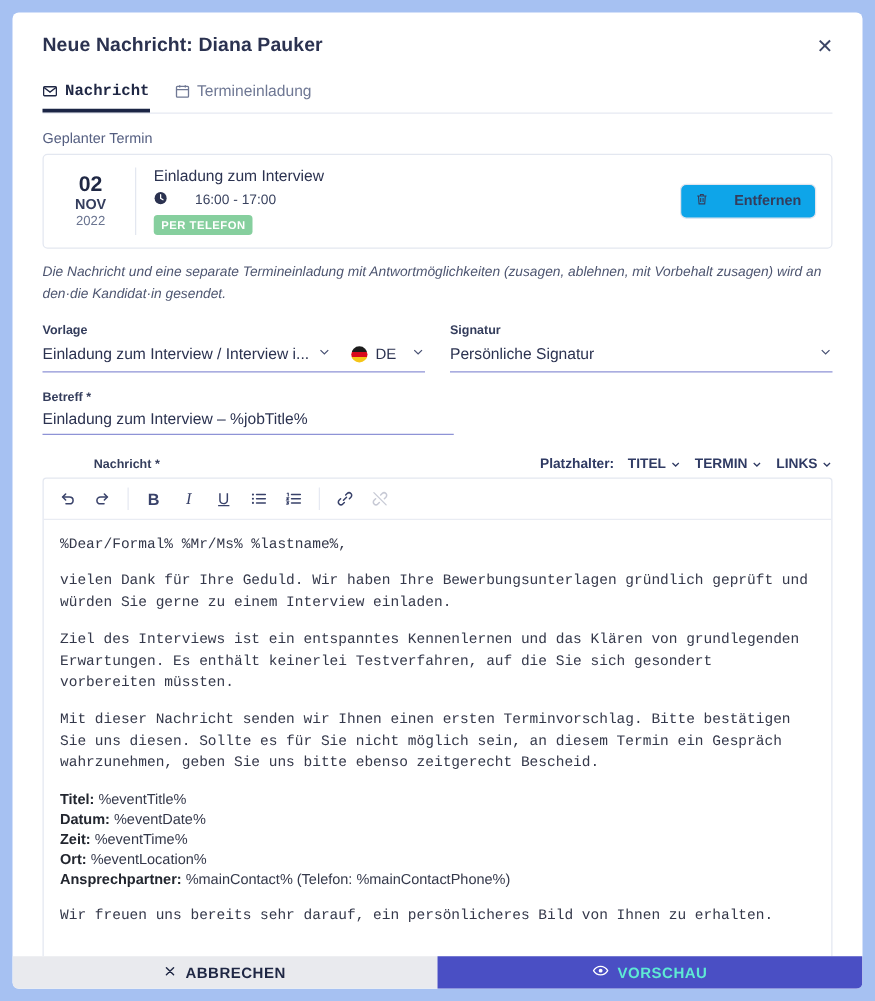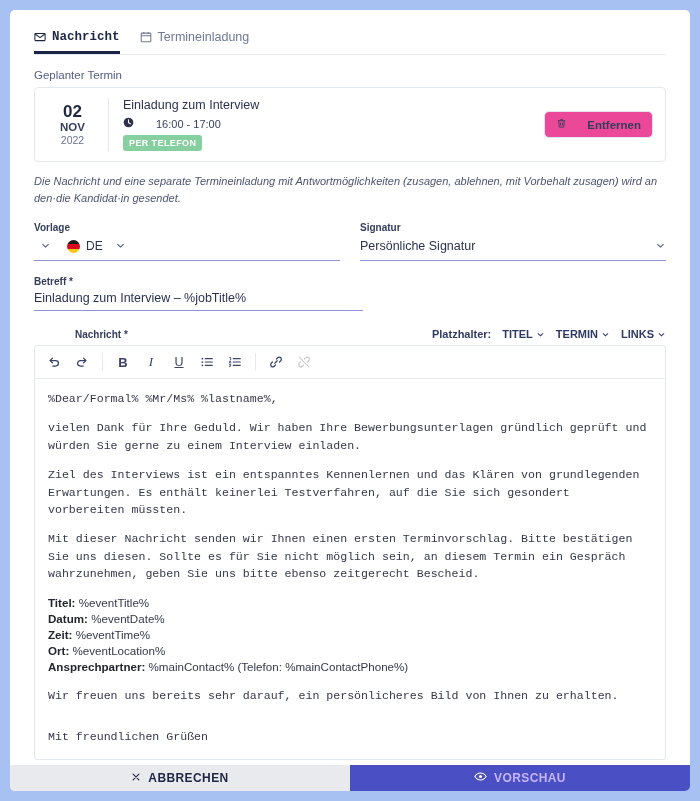--- a/index.html
+++ b/index.html
@@ -72,21 +72,21 @@
   .appt-time { display: flex; align-items: center; gap: 22px; font-size: 11px; color: #3a4karma; color: #39425f; }
   .badge {
     align-self: flex-start;
     background: #86cf9e; color: #ffffff;
     font-size: 9px; font-weight: 700; letter-spacing: .4px;
     padding: 3px 6px; border-radius: 3px; text-transform: uppercase;
   }
   .appt-side { display: flex; align-items: center; padding-left: 10px; }
   .btn-remove {
     display: inline-flex; align-items: center; gap: 20px;
-    background: #ec4899; border: 1px solid #e2e5ee; border-radius: 5px;
+    background: #0ea5e9; border: 1px solid #e2e5ee; border-radius: 5px;
     font-size: 11.5px; font-weight: 700; color: #343d5c;
     padding: 6px 11px; cursor: pointer;
     font-family: "Liberation Sans", sans-serif;
   }
 
   .note {
     font-size: 11px; font-style: italic; color: #4d5570;
     line-height: 1.55; margin: 11px 0 0 0;
   }
 
@@ -153,28 +153,32 @@
 
   
   .footer { display: flex; flex: 0 0 auto; height: 26px; }
   .foot-btn {
     flex: 1 1 0; display: flex; align-items: center; justify-content: center;
     gap: 7px; cursor: pointer; border: 0;
     font-size: 12px; font-weight: 700; letter-spacing: .4px;
     font-family: "Liberation Sans", sans-serif;
   }
   .foot-cancel { background: #e9eaee; color: #1f2744; }
-  .foot-preview { background: #4a4fc4; color: #c4b5fd; }
+  .foot-preview { background: #4a4fc4; color: #5eead4; }
 </style>
 </head>
 <body>
 
 <div class="modal">
   <div class="modal-body">
 
+    <div class="hdr">
+      <div class="hdr-title">Neue Nachricht: Diana Pauker</div>
+      <button class="close-btn">✕</button>
+    </div>
 
     <div class="tabs">
       <div class="tab active">
         <span>
           <svg width="12" height="12" viewBox="0 0 16 16" fill="none" stroke="#1f2744" stroke-width="1.4">
             <rect x="1.2" y="3.2" width="13.6" height="9.6" rx="1"></rect>
             <path d="M1.6 4 8 8.9 14.4 4"></path>
           </svg>
         </span>
         <span>Nachricht</span>
@@ -224,20 +228,21 @@
           </button>
         </div>
       </div>
 
       <div class="note">Die Nachricht und eine separate Termineinladung mit Antwortmöglichkeiten (zusagen, ablehnen, mit Vorbehalt zusagen) wird an den·die Kandidat·in gesendet.</div>
 
       <div class="row">
         <div class="col">
           <div class="fld-label">Vorlage</div>
           <div class="fld">
+            <div class="fld-val">Einladung zum Interview / Interview i...</div>
             <span class="chev">
               <svg width="11" height="11" viewBox="0 0 16 16" fill="none" stroke="#495274" stroke-width="1.5">
                 <path d="M3.5 6 8 10.4 12.5 6"></path>
               </svg>
             </span>
             <div class="lang-group">
               <span class="flag"></span>
               <span class="lang-txt">DE</span>
               <span class="chev">
                 <svg width="11" height="11" viewBox="0 0 16 16" fill="none" stroke="#495274" stroke-width="1.5">

